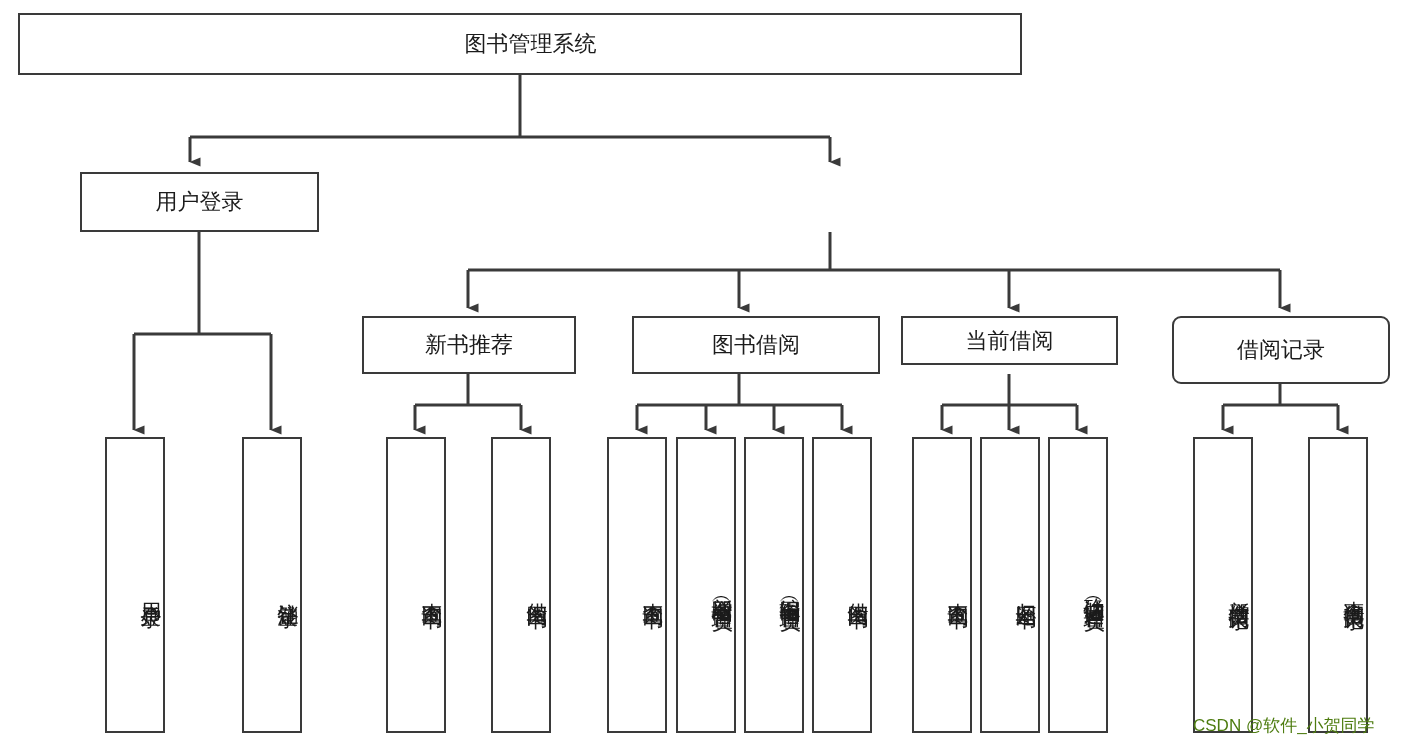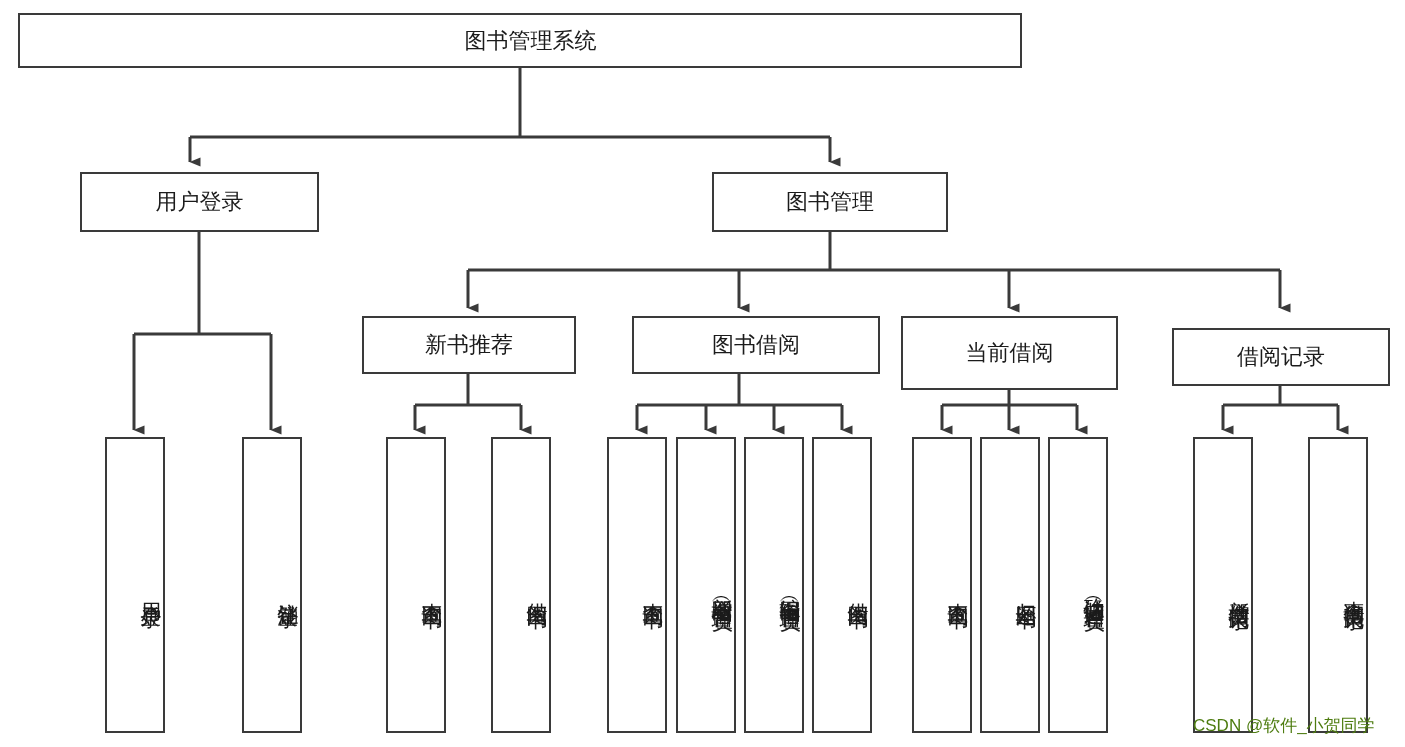--- a/index.html
+++ b/index.html
@@ -119,41 +119,38 @@
       <path d="M1009,405 L1009,430" marker-end="url(#arr)"></path>
       <path d="M1077,405 L1077,430" marker-end="url(#arr)"></path>
 
       <path d="M1280,374 L1280,405"></path>
       <path d="M1223,405 L1338,405"></path>
       <path d="M1223,405 L1223,430" marker-end="url(#arr)"></path>
       <path d="M1338,405 L1338,430" marker-end="url(#arr)"></path>
     </g>
   </svg>
 
-  <div class="node root" style="left:18px; top:13px; width:1004px; height:55px;padding-left:21px;">
+  <div class="node root" style="left:18px; top:13px; width:1004px; height:62px;padding-left:21px;">
     <span class="txt">图书管理系统</span>
   </div>
 
   <div class="node h" style="left:80px; top:172px; width:239px; height:60px;">
     <span class="txt">用户登录</span>
-  </div>
-  <div class="node h" style="left:712px; top:172px; width:236px; height:60px;">
-    <span class="txt">图书管理</span>
   </div>
 
   <div class="node h" style="left:362px; top:316px; width:214px; height:58px;text-align:center;">
     <span class="txt">新书推荐</span>
   </div>
   <div class="node h" style="left:632px; top:316px; width:248px; height:58px;">
     <span class="txt">图书借阅</span>
   </div>
-  <div class="node h" style="left:901px; top:316px; width:217px; height:74px;">
+  <div class="node h" style="left:901px; top:316px; width:217px; height:49px;">
     <span class="txt">当前借阅</span>
   </div>
-  <div class="node h" style="left:1172px; top:328px; width:218px; height:58px;">
+  <div class="node h" style="left:1172px; top:316px; width:218px; height:68px;border-radius:9px;">
     <span class="txt">借阅记录</span>
   </div>
 
   <div class="node leaf" style="left:105px; top:437px; width:60px; height:296px;">
     <span class="txt">用户登录</span>
   </div>
   <div class="node leaf" style="left:242px; top:437px; width:60px; height:296px;">
     <span class="txt">注销登录</span>
   </div>
 

